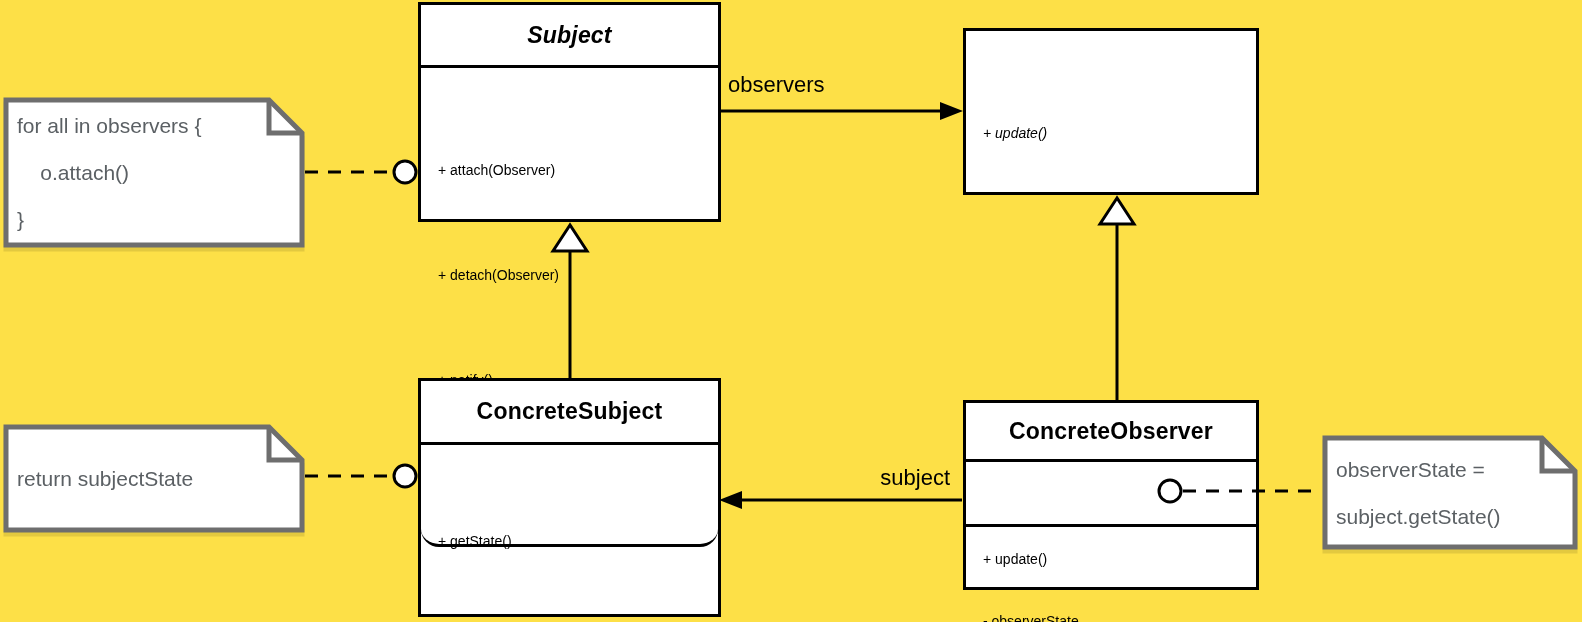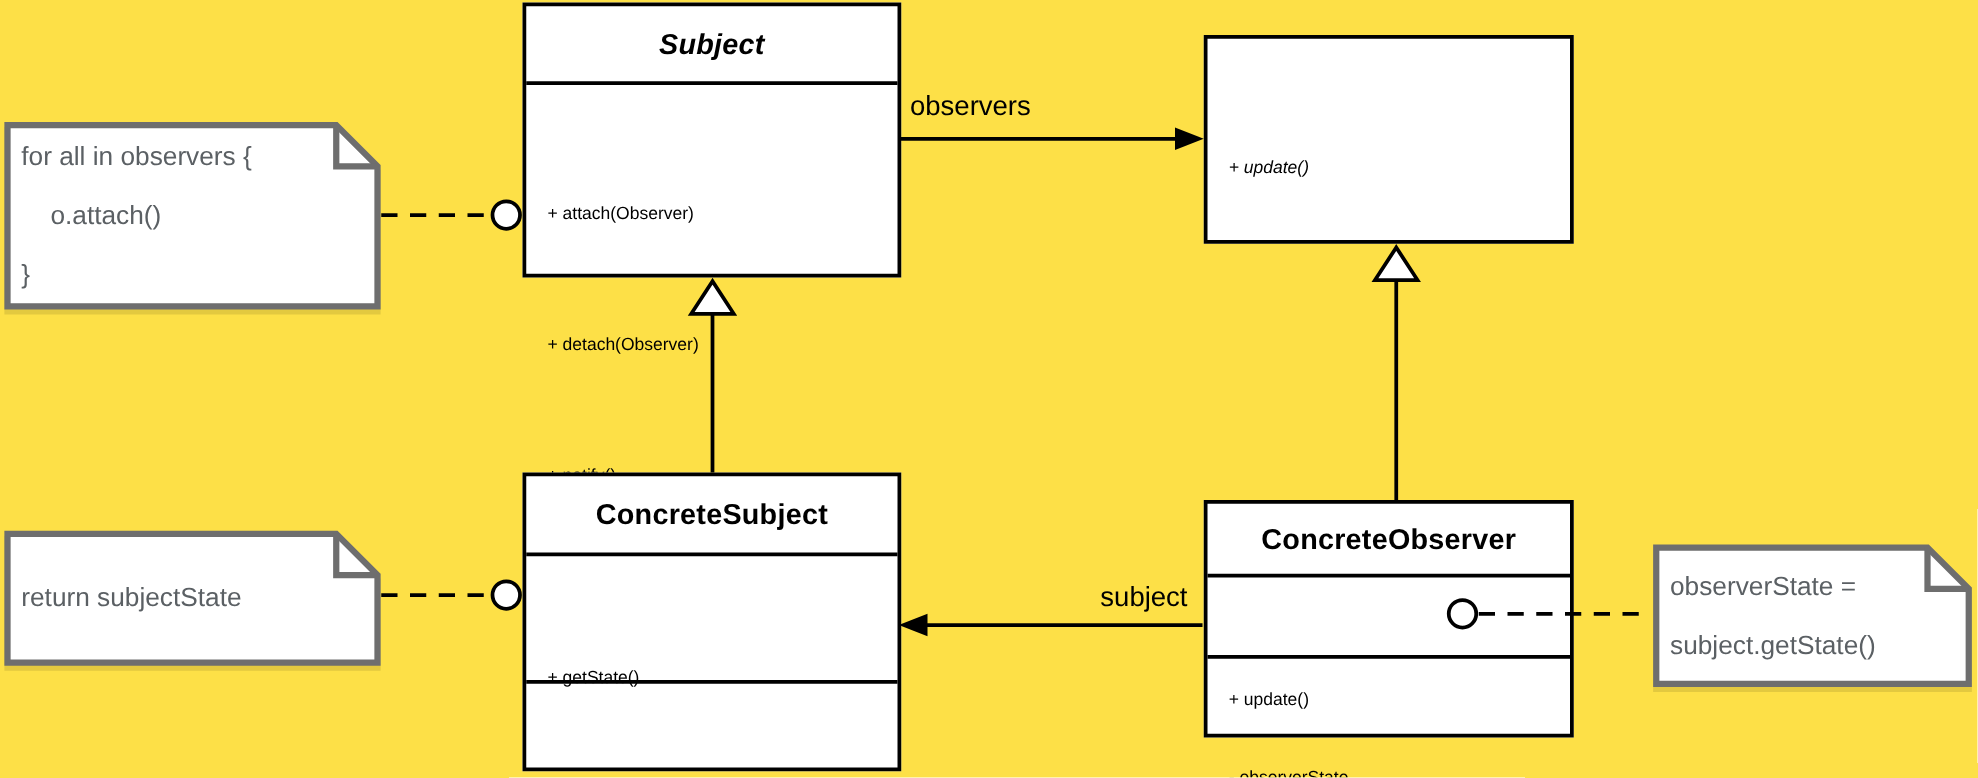--- a/index.html
+++ b/index.html
@@ -99,21 +99,21 @@
   </div>
 
   <div class="uml-class" style="left:963px; top:28px; width:296px; height:167px;">
     <div class="uml-comp" style="padding-top:15px;">
       <div class="uml-member italic">+ update()</div>
     </div>
   </div>
 
   <div class="uml-class" style="left:418px; top:378px; width:303px; height:239px;">
     <div class="uml-title" style="height:64px;">ConcreteSubject</div>
-    <div class="uml-comp divided" style="height:102px; padding-top:9px;">
+    <div class="uml-comp divided" style="height:102px; padding-top:9px;border-radius:18px;">
       <div class="uml-member">+ getState()</div>
       
     </div>
     <div class="uml-comp" style="padding-top:8px;">
       
     </div>
   </div>
 
   <div class="uml-class" style="left:963px; top:400px; width:296px; height:190px;">
     <div class="uml-title" style="height:59px;">ConcreteObserver</div>

